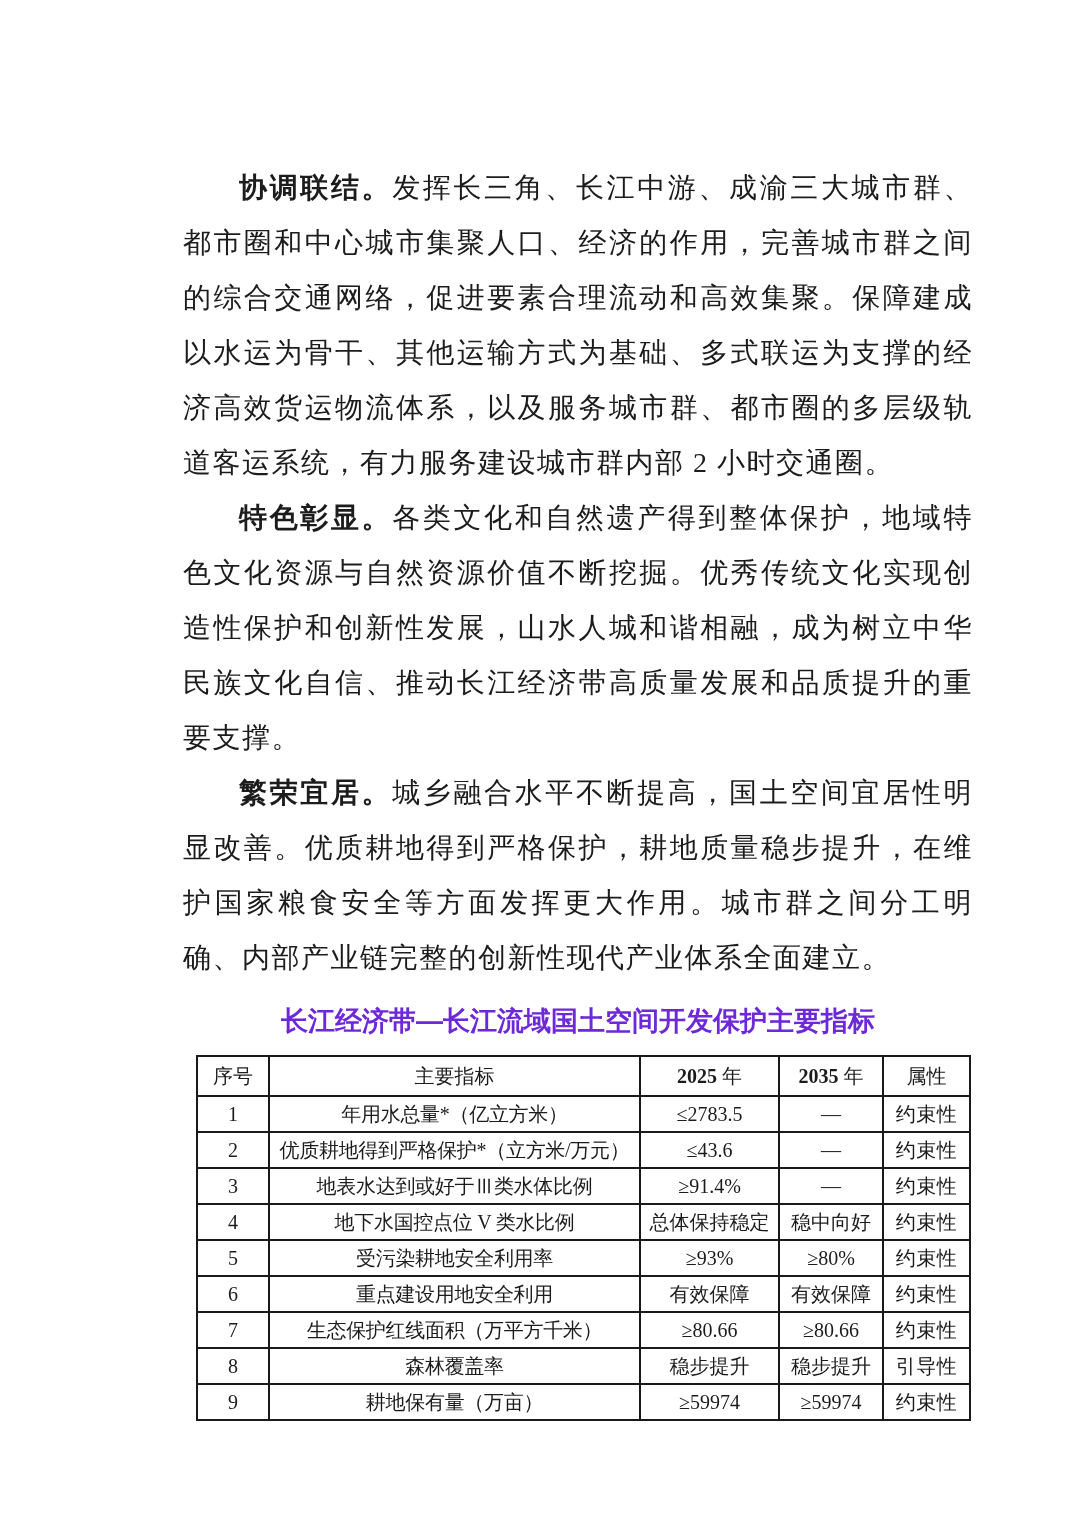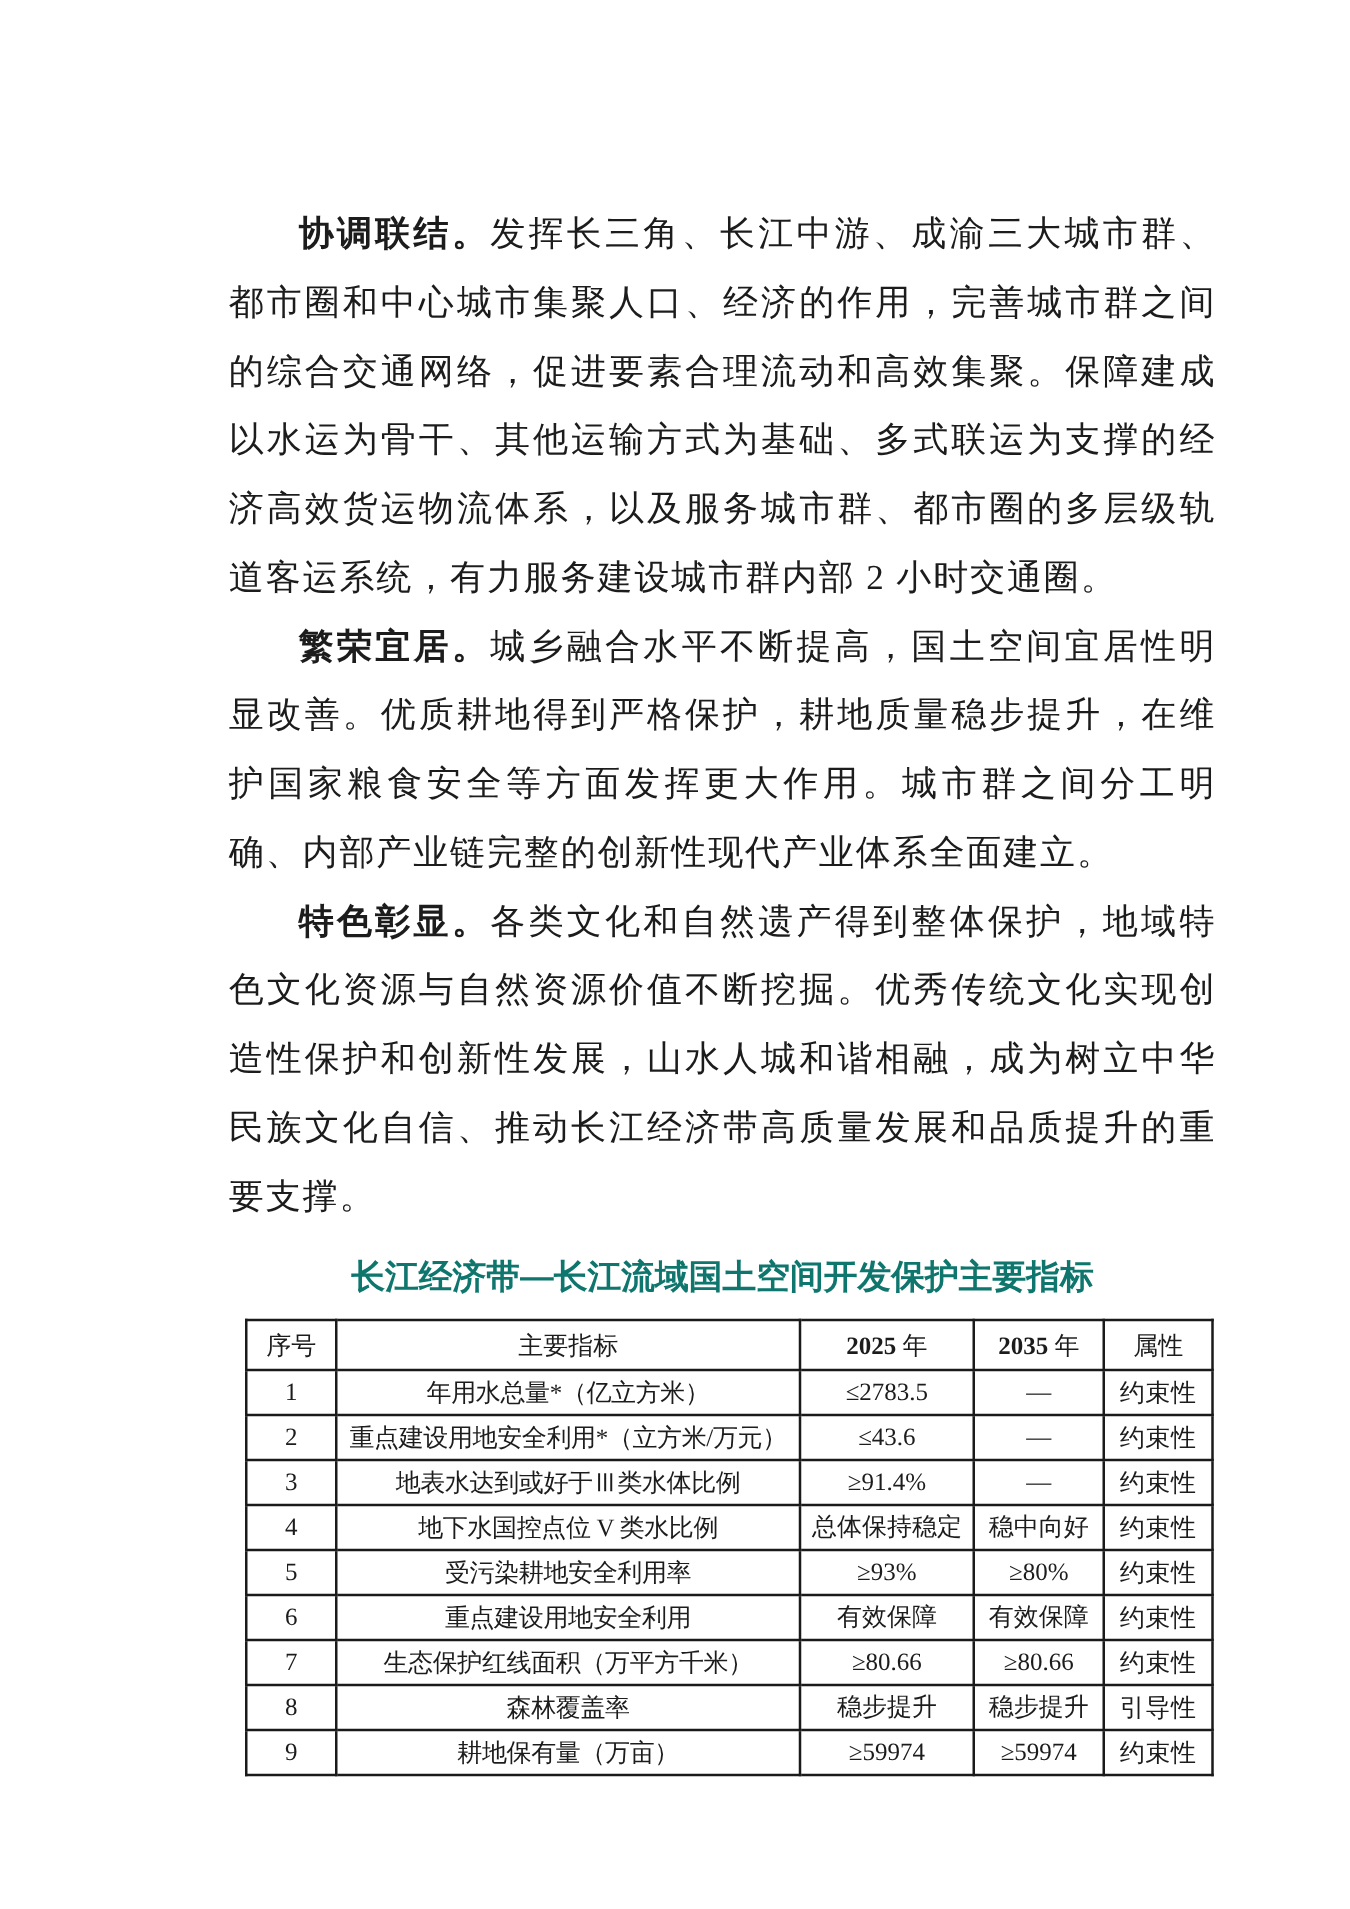--- a/index.html
+++ b/index.html
@@ -36,21 +36,21 @@
   p.para .lead {
     font-weight: bold;
   }
   .table-title {
     margin: 16px 0 14px 0;
     text-align: center;
     font-family: "Liberation Sans", sans-serif;
     font-weight: bold;
     font-size: 27px;
     line-height: 40px;
-    color: #0f766e;
+    color: #6d28d9;
   }
   table.indicators {
     border-collapse: collapse;
     table-layout: fixed;
     width: 773px;
     margin-left: 13px;
     font-family: "Liberation Serif", serif;
   }
   table.indicators th,
   table.indicators td {
@@ -97,23 +97,23 @@
   }
 </style>
 </head>
 <body>
 
 <div class="page">
   <div class="content">
 
     <p class="para"><span class="lead">协调联结。</span><span>发挥长三角、长江中游、成渝三大城市群、都市圈和中心城市集聚人口、经济的作用，完善城市群之间的综合交通网络，促进要素合理流动和高效集聚。保障建成以水运为骨干、其他运输方式为基础、多式联运为支撑的经济高效货运物流体系，以及服务城市群、都市圈的多层级轨道客运系统，有力服务建设城市群内部 2 小时交通圈。</span></p>
 
+    <p class="para"><span class="lead">特色彰显。</span><span>各类文化和自然遗产得到整体保护，地域特色文化资源与自然资源价值不断挖掘。优秀传统文化实现创造性保护和创新性发展，山水人城和谐相融，成为树立中华民族文化自信、推动长江经济带高质量发展和品质提升的重要支撑。</span></p>
+
     <p class="para"><span class="lead">繁荣宜居。</span><span>城乡融合水平不断提高，国土空间宜居性明显改善。优质耕地得到严格保护，耕地质量稳步提升，在维护国家粮食安全等方面发挥更大作用。城市群之间分工明确、内部产业链完整的创新性现代产业体系全面建立。</span></p>
-
-    <p class="para"><span class="lead">特色彰显。</span><span>各类文化和自然遗产得到整体保护，地域特色文化资源与自然资源价值不断挖掘。优秀传统文化实现创造性保护和创新性发展，山水人城和谐相融，成为树立中华民族文化自信、推动长江经济带高质量发展和品质提升的重要支撑。</span></p>
 
     <h2 class="table-title">长江经济带—长江流域国土空间开发保护主要指标</h2>
 
     <table class="indicators">
       <colgroup>
         <col style="width:72px">
         <col style="width:371px">
         <col style="width:139px">
         <col style="width:104px">
         <col style="width:87px">
@@ -130,21 +130,21 @@
       <tbody id="table-body">
           <tr>
             <td class="col-num">1</td>
             <td class="col-indicator">年用水总量*（亿立方米）</td>
             <td class="col-value col-2025">≤2783.5</td>
             <td class="col-value col-2035">—</td>
             <td class="col-attr">约束性</td>
           </tr>
           <tr>
             <td class="col-num">2</td>
-            <td class="col-indicator">重点建设用地安全利用*（立方米/万元）</td>
+            <td class="col-indicator">优质耕地得到严格保护*（立方米/万元）</td>
             <td class="col-value col-2025">≤43.6</td>
             <td class="col-value col-2035">—</td>
             <td class="col-attr">约束性</td>
           </tr>
           <tr>
             <td class="col-num">3</td>
             <td class="col-indicator">地表水达到或好于Ⅲ类水体比例</td>
             <td class="col-value col-2025">≥91.4%</td>
             <td class="col-value col-2035">—</td>
             <td class="col-attr">约束性</td>

